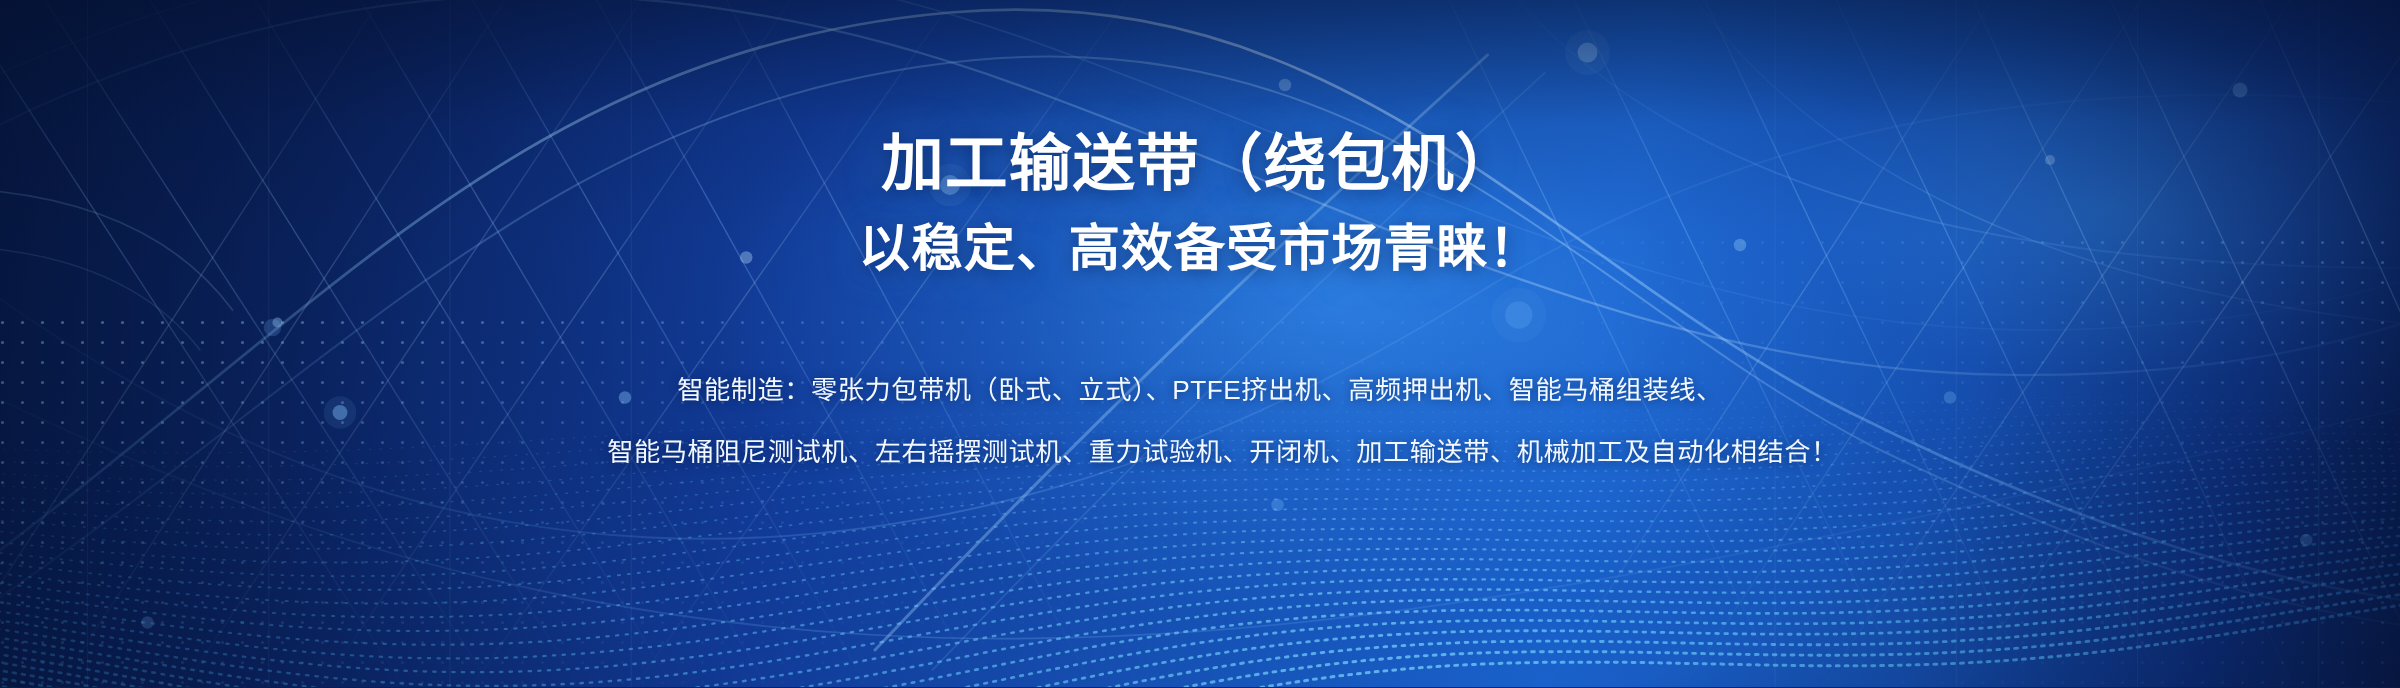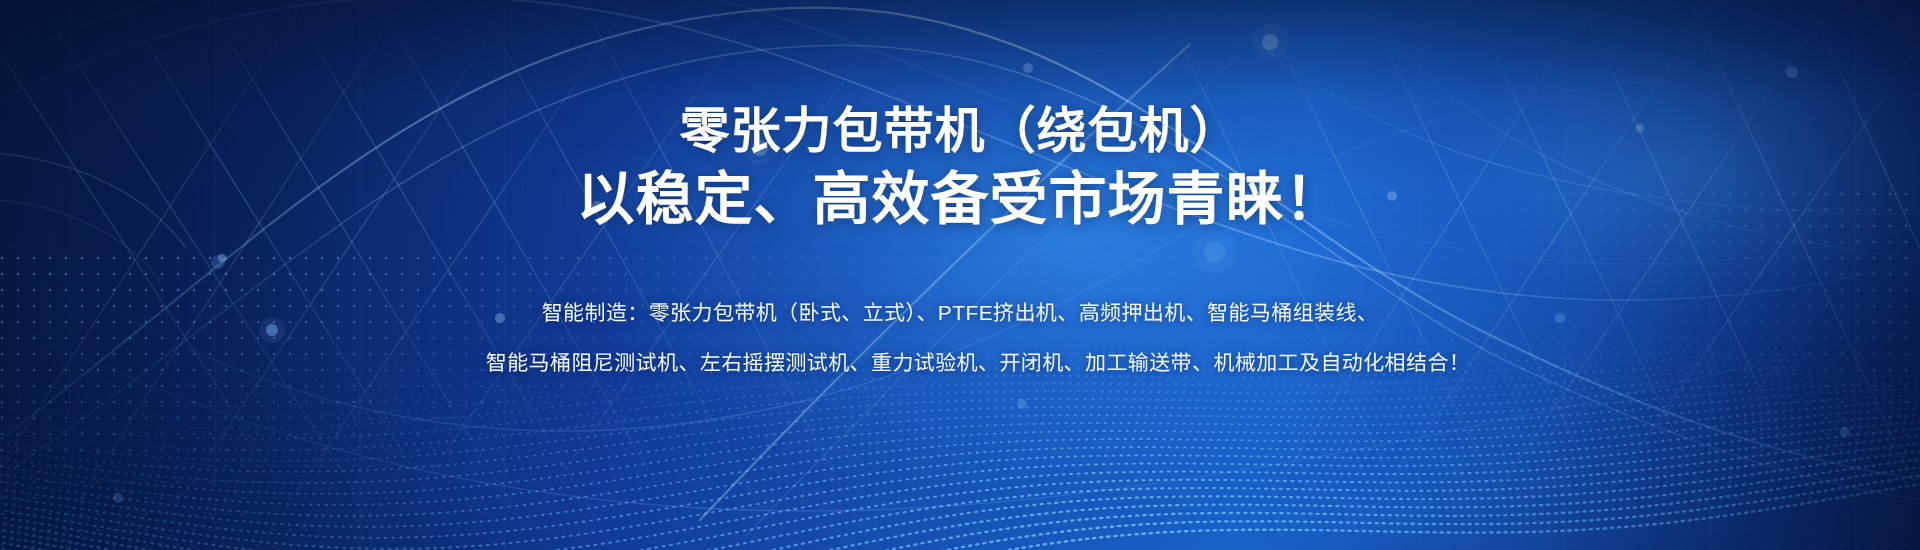--- a/index.html
+++ b/index.html
@@ -77,21 +77,21 @@
   }
   .headline-1 {
     position: absolute;
     top: 100px; left: 0; right: 0;
     font-size: 50px;
     line-height: 62px;
   }
   .headline-2 {
     position: absolute;
     top: 168px; left: 0; right: 0;
-    font-size: 58px;
+    font-size: 41px;
     line-height: 62px;
   }
   .subline {
     position: absolute;
     left: 0; right: 0;
     margin: 4px;
     color: #f2f8ff;
     font-size: 21px;
     line-height: 30px;
     font-weight: 400;
@@ -308,19 +308,19 @@
         <path d="M -40.0,536.9 L -26.0,538.9 L -12.0,540.9 L 2.0,543.1 L 16.0,545.4 L 30.0,547.8 L 44.0,550.2 L 58.0,552.8 L 72.0,555.5 L 86.0,558.2 L 100.0,560.9 L 114.0,563.7 L 128.0,566.6 L 142.0,569.5 L 156.0,572.4 L 170.0,575.3 L 184.0,578.1 L 198.0,581.0 L 212.0,583.8 L 226.0,586.6 L 240.0,589.2 L 254.0,591.9 L 268.0,594.4 L 282.0,596.8 L 296.0,599.1 L 310.0,601.3 L 324.0,603.4 L 338.0,605.3 L 352.0,607.1 L 366.0,608.7 L 380.0,610.1 L 394.0,611.3 L 408.0,612.4 L 422.0,613.2 L 436.0,613.9 L 450.0,614.4 L 464.0,614.7 L 478.0,614.7 L 492.0,614.6 L 506.0,614.2 L 520.0,613.7 L 534.0,612.9 L 548.0,612.0 L 562.0,610.8 L 576.0,609.5 L 590.0,608.0 L 604.0,606.3 L 618.0,604.4 L 632.0,602.4 L 646.0,600.2 L 660.0,597.9 L 674.0,595.4 L 688.0,592.8 L 702.0,590.1 L 716.0,587.4 L 730.0,584.5 L 744.0,581.5 L 758.0,578.5 L 772.0,575.5 L 786.0,572.4 L 800.0,569.3 L 814.0,566.2 L 828.0,563.1 L 842.0,560.0 L 856.0,556.9 L 870.0,553.9 L 884.0,550.9 L 898.0,548.0 L 912.0,545.2 L 926.0,542.4 L 940.0,539.8 L 954.0,537.2 L 968.0,534.8 L 982.0,532.5 L 996.0,530.2 L 1010.0,528.2 L 1024.0,526.2 L 1038.0,524.4 L 1052.0,522.7 L 1066.0,521.2 L 1080.0,519.8 L 1094.0,518.6 L 1108.0,517.4 L 1122.0,516.5 L 1136.0,515.6 L 1150.0,514.9 L 1164.0,514.3 L 1178.0,513.8 L 1192.0,513.4 L 1206.0,513.2 L 1220.0,513.0 L 1234.0,512.9 L 1248.0,512.9 L 1262.0,513.0 L 1276.0,513.1 L 1290.0,513.3 L 1304.0,513.6 L 1318.0,513.8 L 1332.0,514.1 L 1346.0,514.4 L 1360.0,514.7 L 1374.0,514.9 L 1388.0,515.2 L 1402.0,515.4 L 1416.0,515.6 L 1430.0,515.7 L 1444.0,515.8 L 1458.0,515.8 L 1472.0,515.7 L 1486.0,515.5 L 1500.0,515.3 L 1514.0,514.9 L 1528.0,514.5 L 1542.0,513.9 L 1556.0,513.3 L 1570.0,512.5 L 1584.0,511.6 L 1598.0,510.6 L 1612.0,509.5 L 1626.0,508.3 L 1640.0,507.0 L 1654.0,505.5 L 1668.0,504.0 L 1682.0,502.3 L 1696.0,500.6 L 1710.0,498.8 L 1724.0,496.9 L 1738.0,494.9 L 1752.0,492.9 L 1766.0,490.8 L 1780.0,488.6 L 1794.0,486.5 L 1808.0,484.3 L 1822.0,482.1 L 1836.0,479.9 L 1850.0,477.7 L 1864.0,475.5 L 1878.0,473.3 L 1892.0,471.3 L 1906.0,469.2 L 1920.0,467.3 L 1934.0,465.4 L 1948.0,463.6" stroke-width="2.28" stroke-dasharray="2.21 5.01" opacity="0.83"></path>
         <path d="M -40.0,543.3 L -26.0,545.2 L -12.0,547.2 L 2.0,549.3 L 16.0,551.6 L 30.0,554.0 L 44.0,556.4 L 58.0,559.0 L 72.0,561.7 L 86.0,564.4 L 100.0,567.2 L 114.0,570.1 L 128.0,573.0 L 142.0,576.0 L 156.0,578.9 L 170.0,581.9 L 184.0,584.9 L 198.0,587.9 L 212.0,590.9 L 226.0,593.8 L 240.0,596.6 L 254.0,599.4 L 268.0,602.1 L 282.0,604.7 L 296.0,607.2 L 310.0,609.6 L 324.0,611.9 L 338.0,614.0 L 352.0,616.0 L 366.0,617.8 L 380.0,619.5 L 394.0,620.9 L 408.0,622.2 L 422.0,623.3 L 436.0,624.2 L 450.0,624.9 L 464.0,625.4 L 478.0,625.6 L 492.0,625.7 L 506.0,625.6 L 520.0,625.2 L 534.0,624.6 L 548.0,623.9 L 562.0,622.9 L 576.0,621.7 L 590.0,620.3 L 604.0,618.7 L 618.0,617.0 L 632.0,615.1 L 646.0,613.0 L 660.0,610.7 L 674.0,608.3 L 688.0,605.8 L 702.0,603.1 L 716.0,600.4 L 730.0,597.5 L 744.0,594.5 L 758.0,591.5 L 772.0,588.4 L 786.0,585.3 L 800.0,582.1 L 814.0,578.9 L 828.0,575.7 L 842.0,572.5 L 856.0,569.3 L 870.0,566.2 L 884.0,563.1 L 898.0,560.0 L 912.0,557.1 L 926.0,554.2 L 940.0,551.3 L 954.0,548.6 L 968.0,546.0 L 982.0,543.5 L 996.0,541.1 L 1010.0,538.9 L 1024.0,536.8 L 1038.0,534.8 L 1052.0,532.9 L 1066.0,531.2 L 1080.0,529.7 L 1094.0,528.2 L 1108.0,527.0 L 1122.0,525.8 L 1136.0,524.8 L 1150.0,524.0 L 1164.0,523.2 L 1178.0,522.6 L 1192.0,522.1 L 1206.0,521.8 L 1220.0,521.5 L 1234.0,521.4 L 1248.0,521.3 L 1262.0,521.3 L 1276.0,521.4 L 1290.0,521.5 L 1304.0,521.7 L 1318.0,522.0 L 1332.0,522.2 L 1346.0,522.5 L 1360.0,522.8 L 1374.0,523.1 L 1388.0,523.4 L 1402.0,523.6 L 1416.0,523.8 L 1430.0,524.0 L 1444.0,524.1 L 1458.0,524.2 L 1472.0,524.2 L 1486.0,524.1 L 1500.0,523.9 L 1514.0,523.6 L 1528.0,523.3 L 1542.0,522.8 L 1556.0,522.2 L 1570.0,521.5 L 1584.0,520.7 L 1598.0,519.7 L 1612.0,518.7 L 1626.0,517.5 L 1640.0,516.2 L 1654.0,514.9 L 1668.0,513.3 L 1682.0,511.7 L 1696.0,510.0 L 1710.0,508.2 L 1724.0,506.3 L 1738.0,504.3 L 1752.0,502.3 L 1766.0,500.2 L 1780.0,498.0 L 1794.0,495.8 L 1808.0,493.5 L 1822.0,491.2 L 1836.0,488.9 L 1850.0,486.6 L 1864.0,484.4 L 1878.0,482.1 L 1892.0,479.9 L 1906.0,477.7 L 1920.0,475.6 L 1934.0,473.6 L 1948.0,471.6" stroke-width="2.34" stroke-dasharray="2.26 4.90" opacity="0.86"></path>
         <path d="M -40.0,549.6 L -26.0,551.4 L -12.0,553.4 L 2.0,555.5 L 16.0,557.7 L 30.0,560.0 L 44.0,562.5 L 58.0,565.1 L 72.0,567.7 L 86.0,570.5 L 100.0,573.3 L 114.0,576.3 L 128.0,579.2 L 142.0,582.3 L 156.0,585.3 L 170.0,588.4 L 184.0,591.5 L 198.0,594.6 L 212.0,597.7 L 226.0,600.7 L 240.0,603.7 L 254.0,606.7 L 268.0,609.6 L 282.0,612.4 L 296.0,615.1 L 310.0,617.7 L 324.0,620.1 L 338.0,622.5 L 352.0,624.7 L 366.0,626.7 L 380.0,628.6 L 394.0,630.3 L 408.0,631.8 L 422.0,633.1 L 436.0,634.2 L 450.0,635.1 L 464.0,635.8 L 478.0,636.3 L 492.0,636.6 L 506.0,636.7 L 520.0,636.5 L 534.0,636.2 L 548.0,635.6 L 562.0,634.8 L 576.0,633.8 L 590.0,632.5 L 604.0,631.1 L 618.0,629.5 L 632.0,627.7 L 646.0,625.7 L 660.0,623.5 L 674.0,621.2 L 688.0,618.8 L 702.0,616.2 L 716.0,613.4 L 730.0,610.6 L 744.0,607.6 L 758.0,604.6 L 772.0,601.5 L 786.0,598.3 L 800.0,595.1 L 814.0,591.8 L 828.0,588.5 L 842.0,585.3 L 856.0,582.0 L 870.0,578.7 L 884.0,575.5 L 898.0,572.3 L 912.0,569.2 L 926.0,566.1 L 940.0,563.2 L 954.0,560.3 L 968.0,557.5 L 982.0,554.8 L 996.0,552.3 L 1010.0,549.8 L 1024.0,547.5 L 1038.0,545.4 L 1052.0,543.3 L 1066.0,541.4 L 1080.0,539.7 L 1094.0,538.1 L 1108.0,536.7 L 1122.0,535.4 L 1136.0,534.2 L 1150.0,533.2 L 1164.0,532.3 L 1178.0,531.6 L 1192.0,531.0 L 1206.0,530.5 L 1220.0,530.2 L 1234.0,529.9 L 1248.0,529.7 L 1262.0,529.7 L 1276.0,529.7 L 1290.0,529.8 L 1304.0,529.9 L 1318.0,530.1 L 1332.0,530.4 L 1346.0,530.7 L 1360.0,530.9 L 1374.0,531.2 L 1388.0,531.5 L 1402.0,531.8 L 1416.0,532.1 L 1430.0,532.3 L 1444.0,532.5 L 1458.0,532.6 L 1472.0,532.6 L 1486.0,532.6 L 1500.0,532.5 L 1514.0,532.3 L 1528.0,532.0 L 1542.0,531.6 L 1556.0,531.1 L 1570.0,530.5 L 1584.0,529.7 L 1598.0,528.9 L 1612.0,527.9 L 1626.0,526.8 L 1640.0,525.6 L 1654.0,524.2 L 1668.0,522.8 L 1682.0,521.2 L 1696.0,519.5 L 1710.0,517.7 L 1724.0,515.8 L 1738.0,513.8 L 1752.0,511.8 L 1766.0,509.6 L 1780.0,507.4 L 1794.0,505.2 L 1808.0,502.9 L 1822.0,500.5 L 1836.0,498.2 L 1850.0,495.8 L 1864.0,493.4 L 1878.0,491.0 L 1892.0,488.7 L 1906.0,486.4 L 1920.0,484.2 L 1934.0,482.0 L 1948.0,479.9" stroke-width="2.40" stroke-dasharray="2.30 4.80" opacity="0.88"></path>
       </g>
   </svg>
 
   <div class="layer bg-vignette"></div>
   <div class="layer bg-top-dark"></div>
 
   <div class="content">
-    <h1 class="headline headline-1">零张力包带机（绕包机）</h1>
+    <h1 class="headline headline-1">加工输送带（绕包机）</h1>
     <h1 class="headline headline-2">以稳定、高效备受市场青睐！</h1>
     <p class="subline subline-1">智能制造：零张力包带机（卧式、立式）、PTFE挤出机、高频押出机、智能马桶组装线、</p>
     <p class="subline subline-2">智能马桶阻尼测试机、左右摇摆测试机、重力试验机、开闭机、加工输送带、机械加工及自动化相结合！</p>
   </div>
 
 </div>
 
 </body></html>

